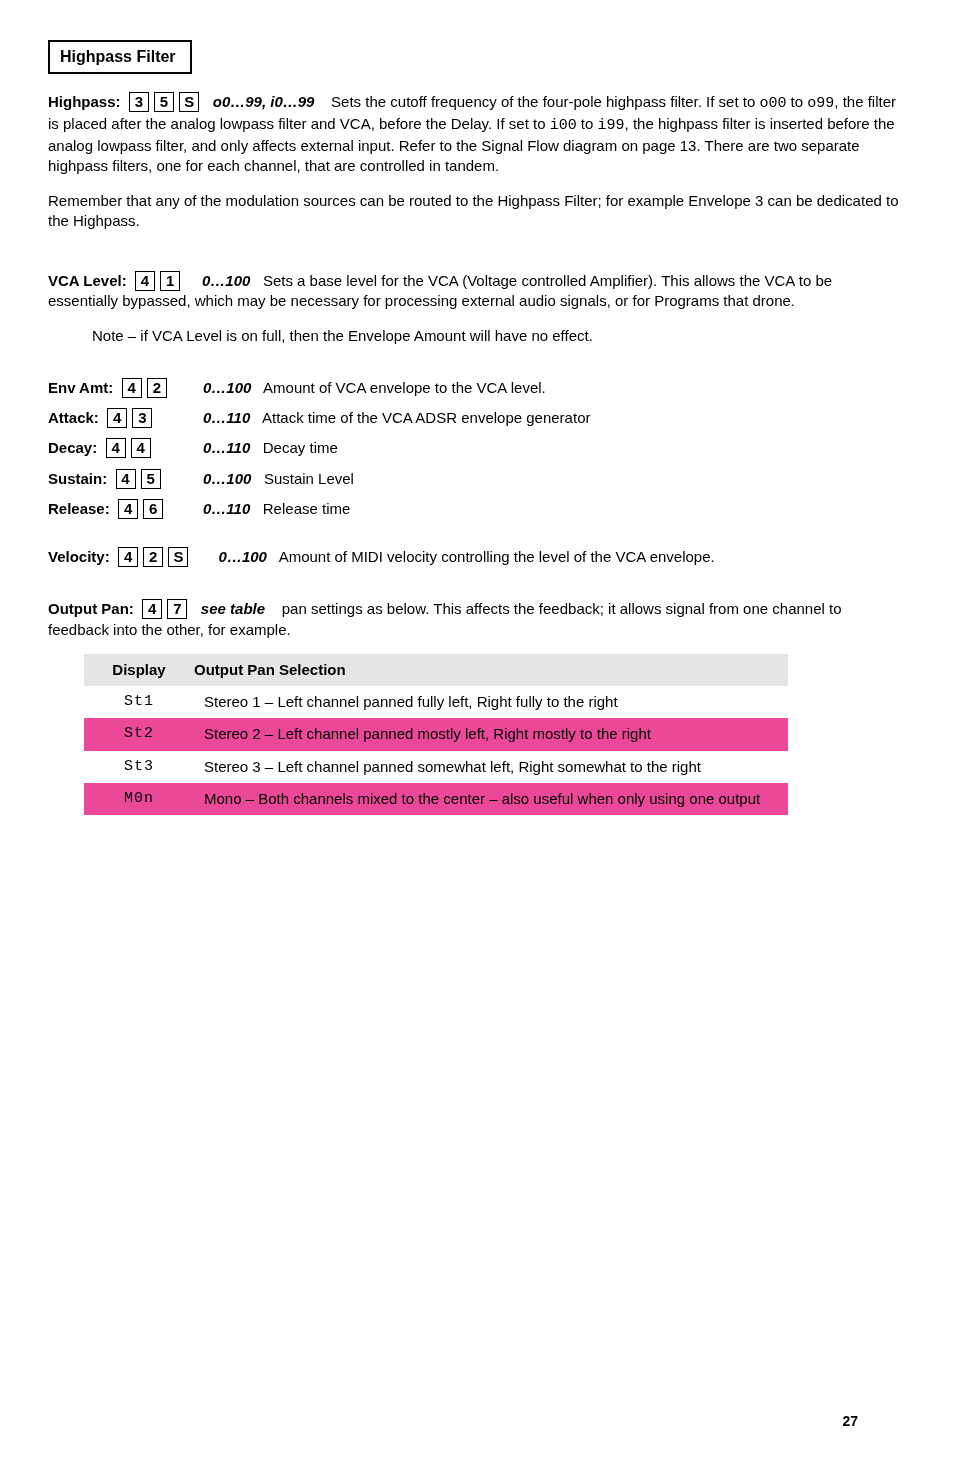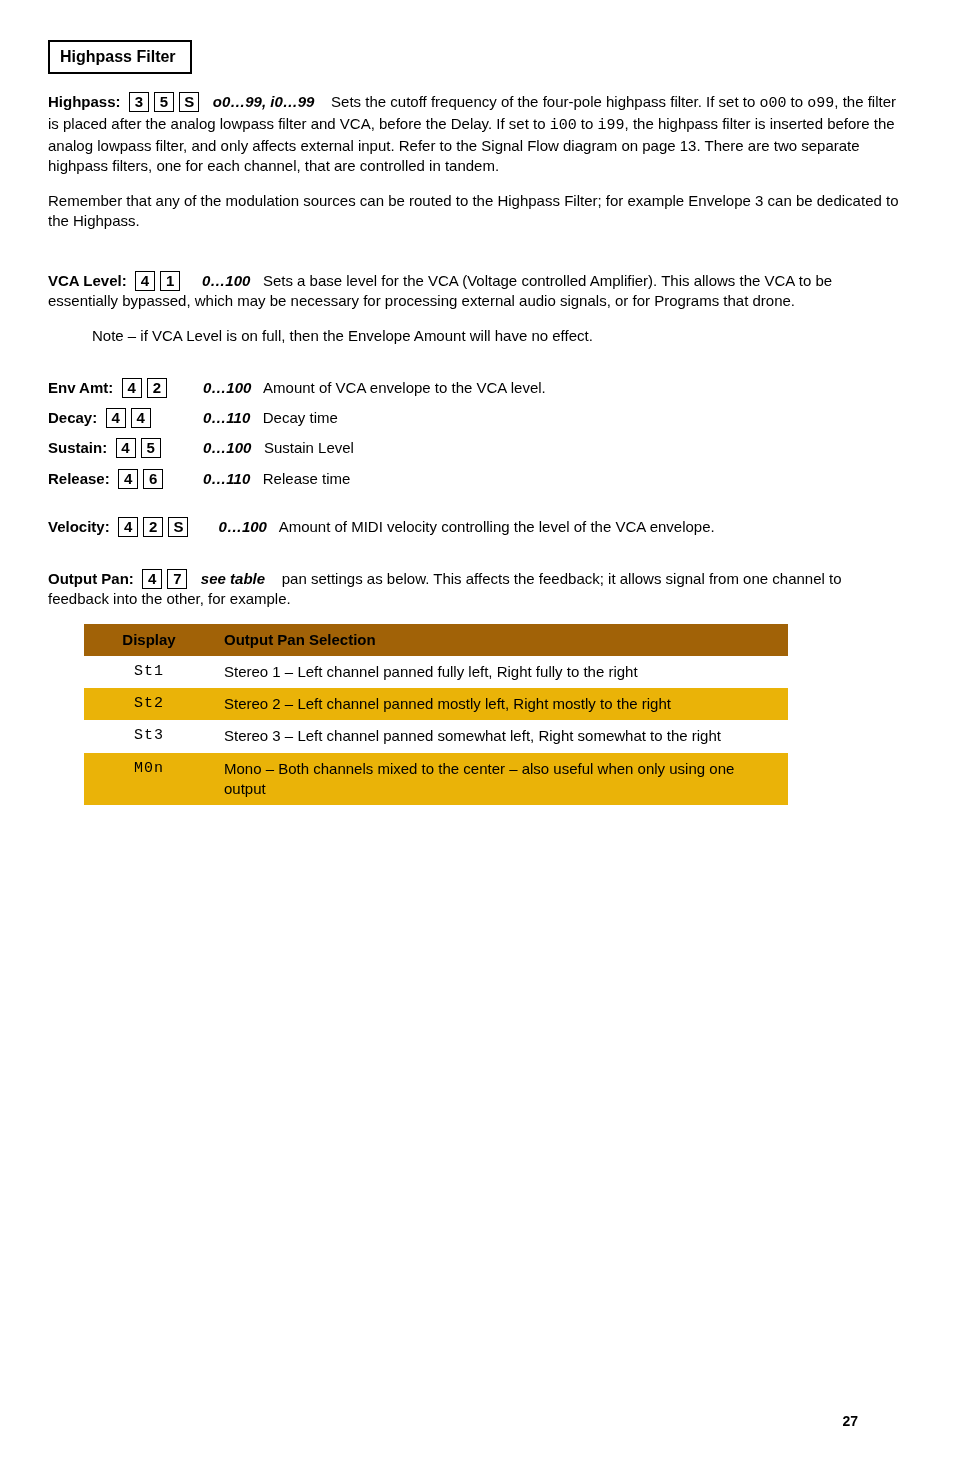--- a/index.html
+++ b/index.html
@@ -37,31 +37,31 @@
   .indent { margin-left: 44px; }
   .param-row { margin-bottom: 10px; }
   .param-row .cell1 { display:inline-block; width:155px; vertical-align:top;}
   table.pan {
     border-collapse: collapse;
     width: 82%;
     margin-left: 36px;
     margin-top: 6px;
   }
   table.pan th {
-    background: #a16207;
+    background: #e5e5e5;
     text-align: left;
-    padding: 6px 10px;
+    padding: 6px 0;
     font-weight: bold;
   }
   table.pan th:first-child { text-align: center; width: 110px;}
   table.pan td {
     padding: 6px 10px;
     vertical-align: top;
   }
-  table.pan tr.alt td { background: #eab308; }
+  table.pan tr.alt td { background: #ec4899; }
   table.pan td.disp {
     font-family: "Courier New", monospace;
     text-align: center;
     letter-spacing: 1px;
   }
   .mono { font-family: "Courier New", monospace; }
   .page-num {
     position: absolute;
     right: 48px;
     bottom: 4px;
@@ -104,20 +104,21 @@
   &nbsp;&nbsp;&nbsp;&nbsp;<span class="param-range">0…100</span>&nbsp;&nbsp;
   <span>Sets a base level for the VCA (Voltage controlled Amplifier). This allows the VCA to be essentially bypassed, which may be necessary for processing external audio signals, or for Programs that drone.</span>
 </p>
 
 <p class="indent">Note – if VCA Level is on full, then the Envelope Amount will have no effect.</p>
 
 <div class="sp-md"></div>
 
 <div id="param-rows">
       <div class="param-row"><span class="cell1"><span class="param-label">Env Amt:</span>&nbsp; <span class="key">4</span> <span class="key">2</span></span><span class="param-range">0…100</span>&nbsp;&nbsp; <span>Amount of VCA envelope to the VCA level.</span></div>
+      <div class="param-row"><span class="cell1"><span class="param-label">Attack:</span>&nbsp; <span class="key">4</span> <span class="key">3</span></span><span class="param-range">0…110</span>&nbsp;&nbsp; <span>Attack time of the VCA ADSR envelope generator</span></div>
       <div class="param-row"><span class="cell1"><span class="param-label">Decay:</span>&nbsp; <span class="key">4</span> <span class="key">4</span></span><span class="param-range">0…110</span>&nbsp;&nbsp; <span>Decay time</span></div>
       <div class="param-row"><span class="cell1"><span class="param-label">Sustain:</span>&nbsp; <span class="key">4</span> <span class="key">5</span></span><span class="param-range">0…100</span>&nbsp;&nbsp; <span>Sustain Level</span></div>
       <div class="param-row"><span class="cell1"><span class="param-label">Release:</span>&nbsp; <span class="key">4</span> <span class="key">6</span></span><span class="param-range">0…110</span>&nbsp;&nbsp; <span>Release time</span></div>
     </div>
 
 <div class="sp-md"></div>
 
 <p>
   <span class="param-label">Velocity:</span>&nbsp;
   <span class="key">4</span>

